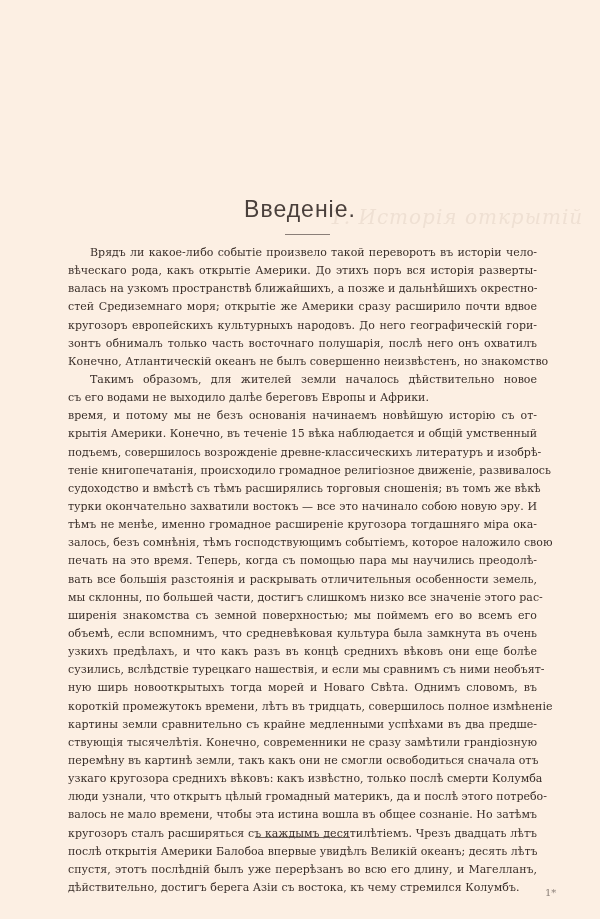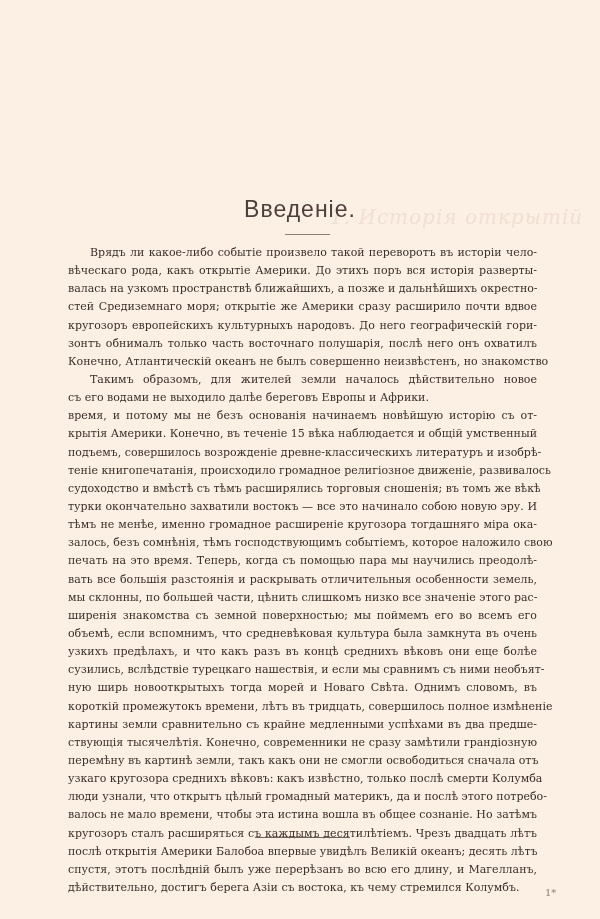--- a/index.html
+++ b/index.html
@@ -63,21 +63,21 @@
     <span class="line">время, и потому мы не безъ основанія начинаемъ новѣйшую исторію съ от-</span>
     <span class="line">крытія Америки. Конечно, въ теченіе 15 вѣка наблюдается и общій умственный</span>
     <span class="line">подъемъ, совершилось возрожденіе древне-классическихъ литературъ и изобрѣ-</span>
     <span class="line">теніе книгопечатанія, происходило громадное религіозное движеніе, развивалось</span>
     <span class="line">судоходство и вмѣстѣ съ тѣмъ расширялись торговыя сношенія; въ томъ же вѣкѣ</span>
     <span class="line">турки окончательно захватили востокъ — все это начинало собою новую эру. И</span>
     <span class="line">тѣмъ не менѣе, именно громадное расширеніе кругозора тогдашняго міра ока-</span>
     <span class="line">залось, безъ сомнѣнія, тѣмъ господствующимъ событіемъ, которое наложило свою</span>
     <span class="line">печать на это время. Теперь, когда съ помощью пара мы научились преодолѣ-</span>
     <span class="line">вать все большія разстоянія и раскрывать отличительныя особенности земель,</span>
-    <span class="line">мы склонны, по большей части, цѣнить слишкомъ низко все значеніе этого рас-</span>
+    <span class="line">мы склонны, по большей части, достигъ слишкомъ низко все значеніе этого рас-</span>
     <span class="line">ширенія знакомства съ земной поверхностью; мы поймемъ его во всемъ его</span>
     <span class="line">объемѣ, если вспомнимъ, что средневѣковая культура была замкнута въ очень</span>
     <span class="line">узкихъ предѣлахъ, и что какъ разъ въ концѣ среднихъ вѣковъ они еще болѣе</span>
     <span class="line">сузились, вслѣдствіе турецкаго нашествія, и если мы сравнимъ съ ними необъят-</span>
     <span class="line">ную ширь новооткрытыхъ тогда морей и Новаго Свѣта. Однимъ словомъ, въ</span>
     <span class="line">короткій промежутокъ времени, лѣтъ въ тридцать, совершилось полное измѣненіе</span>
     <span class="line">картины земли сравнительно съ крайне медленными успѣхами въ два предше-</span>
     <span class="line">ствующія тысячелѣтія. Конечно, современники не сразу замѣтили грандіозную</span>
     <span class="line">перемѣну въ картинѣ земли, такъ какъ они не смогли освободиться сначала отъ</span>
     <span class="line">узкаго кругозора среднихъ вѣковъ: какъ извѣстно, только послѣ смерти Колумба</span>

